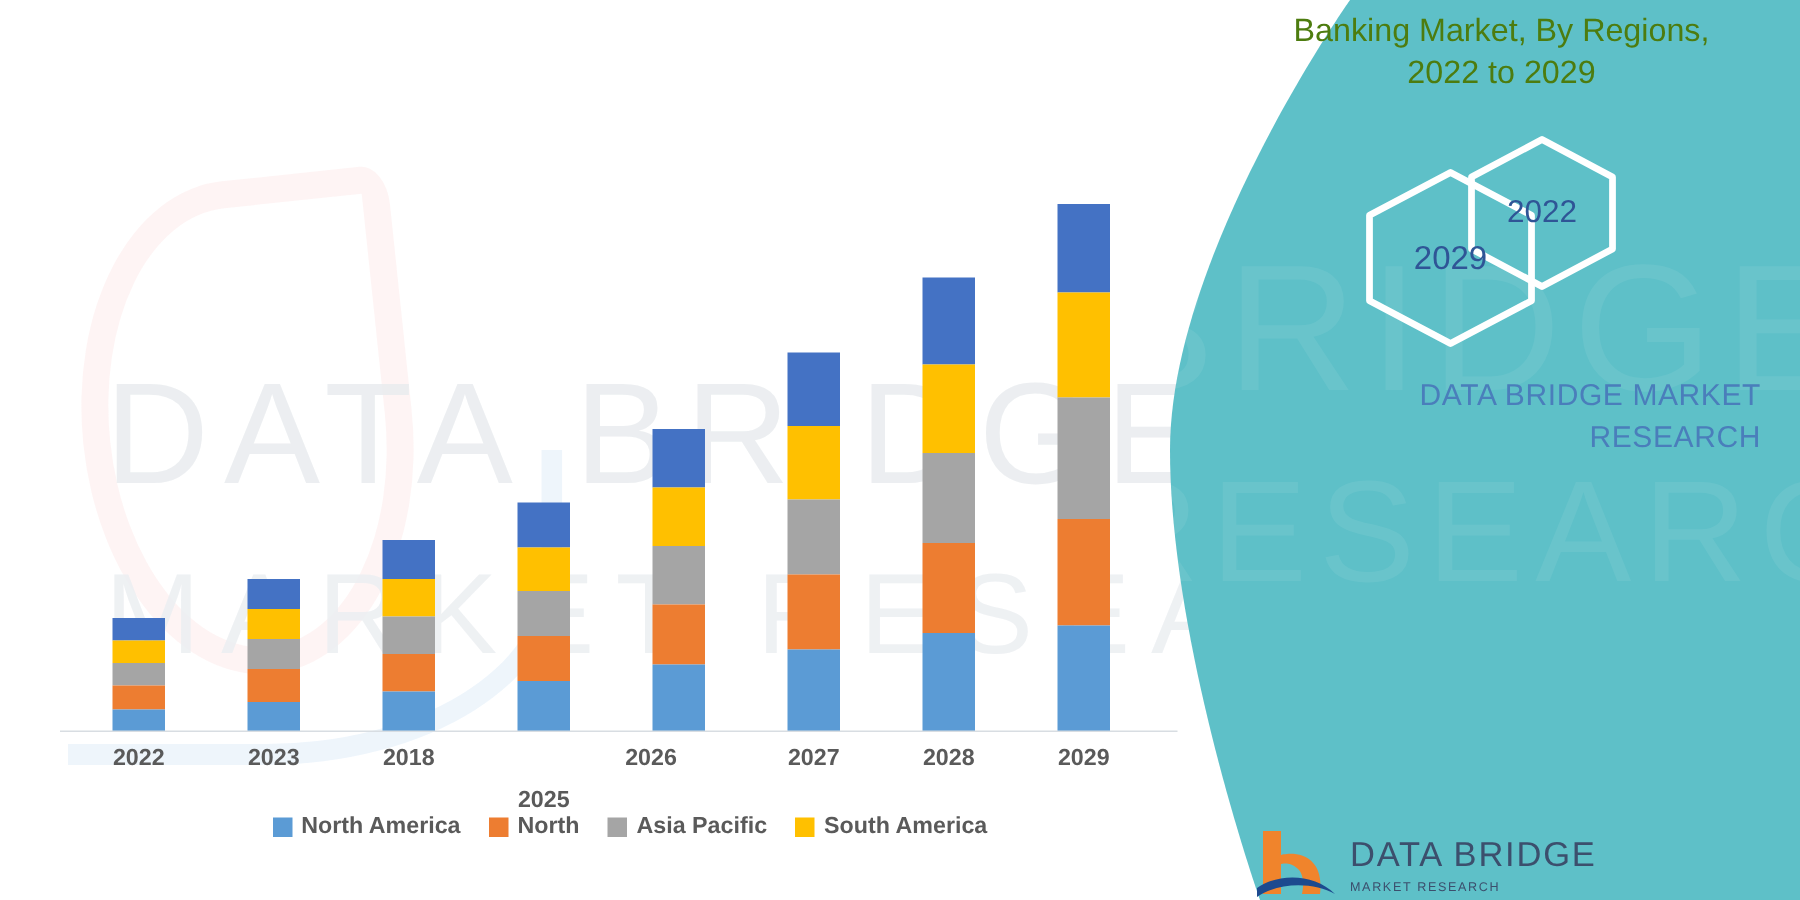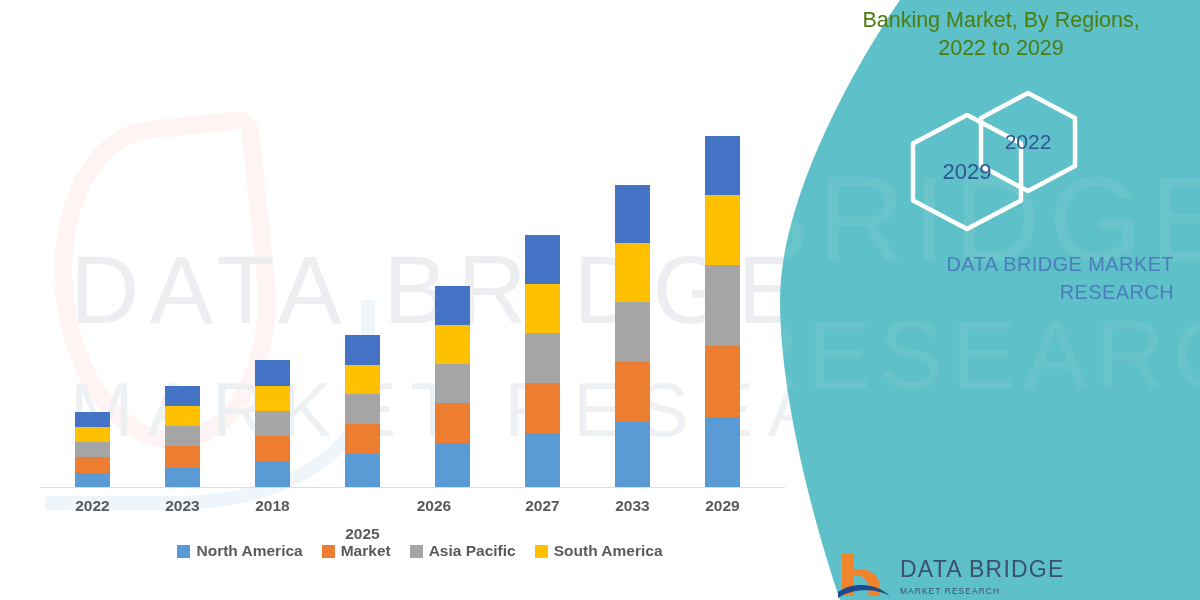--- a/index.html
+++ b/index.html
@@ -173,31 +173,31 @@
         </div>
       </div>
     <div class="axis-line"></div>
     <div class="xlabels" id="xlabels">
         <div class="xlabel" style="left: 17.5px;">2022</div>
         <div class="xlabel" style="left: 107.5px;">2023</div>
         <div class="xlabel" style="left: 197.5px;">2018</div>
         <div class="xlabel" style="left: 287.5px; margin-top: 28px;">2025</div>
         <div class="xlabel" style="left: 359px;">2026</div>
         <div class="xlabel" style="left: 467.5px;">2027</div>
-        <div class="xlabel" style="left: 557.5px;">2033</div>
+        <div class="xlabel" style="left: 557.5px;">2028</div>
         <div class="xlabel" style="left: 647.5px;">2029</div>
       </div>
     <div class="legend" id="legend">
         <div class="legend-item">
           <span class="legend-swatch" style="background: rgb(91, 155, 213);"></span>
           <span class="legend-label">North America</span>
         </div>
         <div class="legend-item">
           <span class="legend-swatch" style="background: rgb(237, 125, 49);"></span>
-          <span class="legend-label">Market</span>
+          <span class="legend-label">North</span>
         </div>
         <div class="legend-item">
           <span class="legend-swatch" style="background: rgb(165, 165, 165);"></span>
           <span class="legend-label">Asia Pacific</span>
         </div>
         <div class="legend-item">
           <span class="legend-swatch" style="background: rgb(255, 192, 0);"></span>
           <span class="legend-label">South America</span>
         </div>
       </div>

